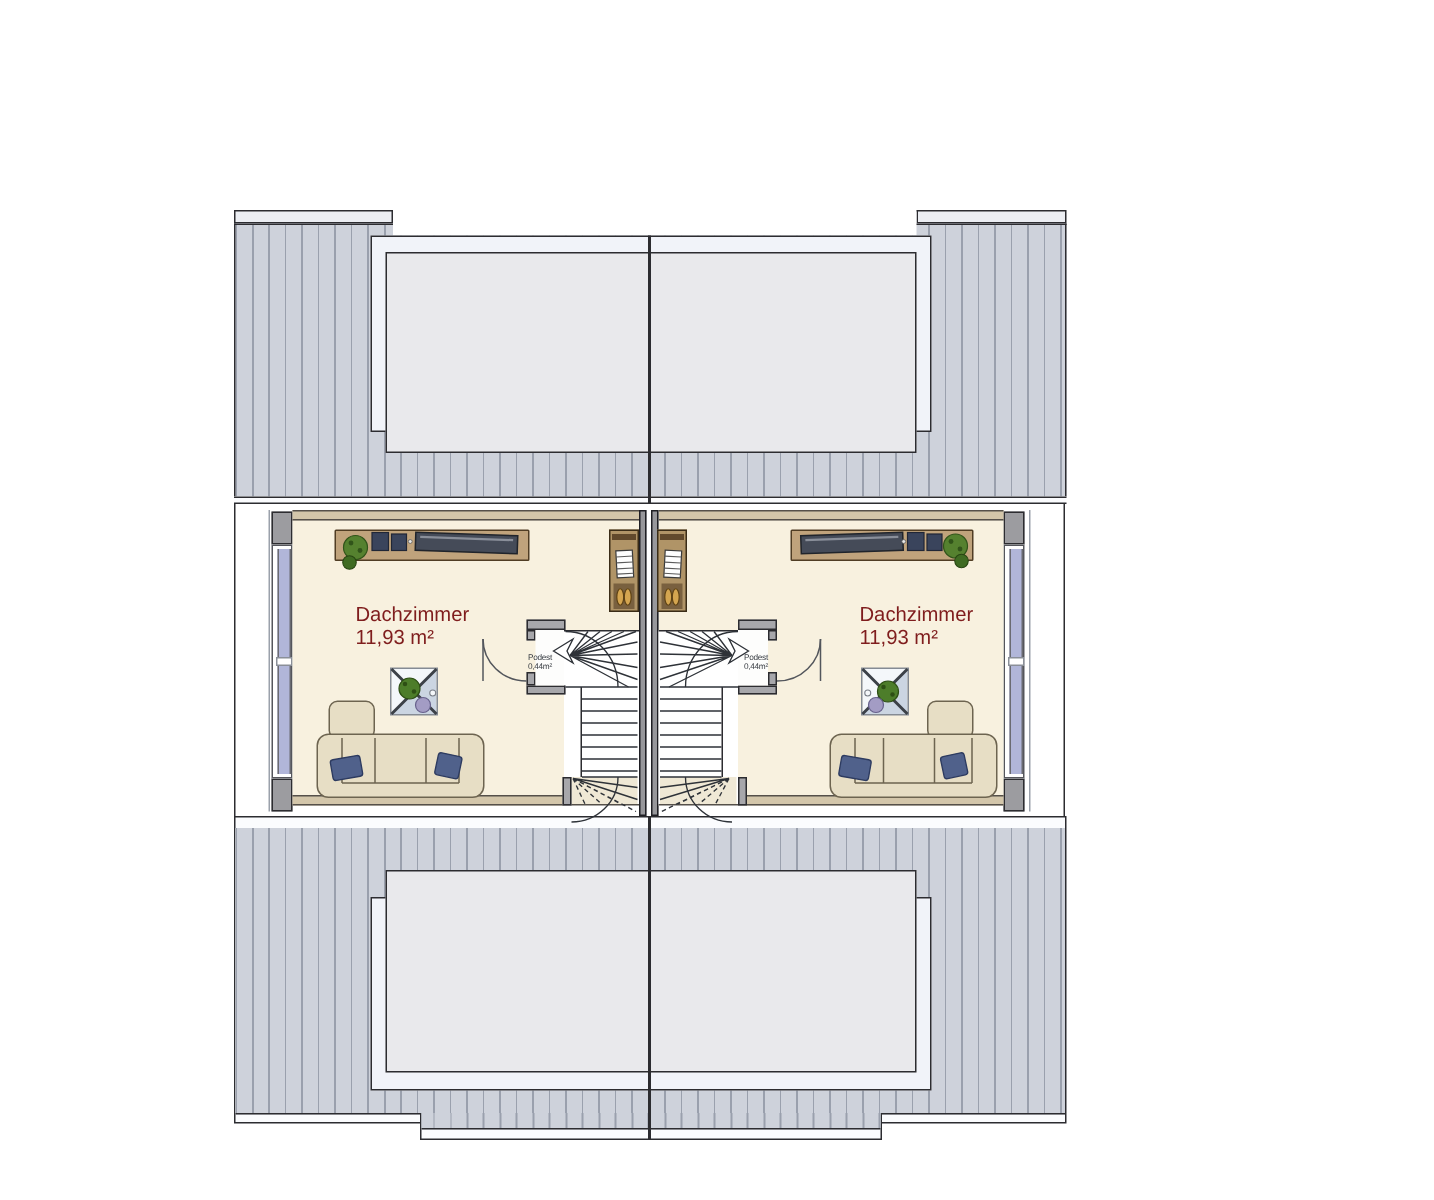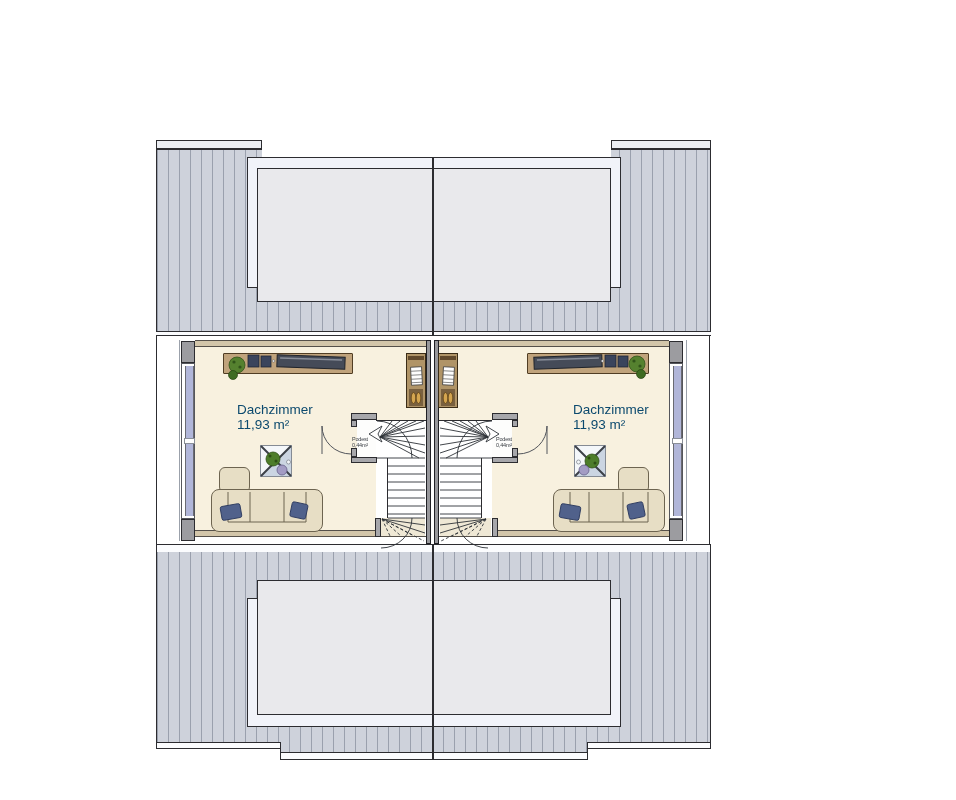--- a/index.html
+++ b/index.html
@@ -27,21 +27,21 @@
   .shaft{background:#ffffff;border-top:1px solid #2c2c30;border-bottom:1px solid #55504a;}
   .podest-floor{background:#fdfdfc;}
   .strip{background:#ffffff;}
   .beige{background:#efe8d5;}
   .wood{background:#c0a37c;border:1.5px solid #503d24;border-radius:1px;}
   .shelf{background:#b09467;border:1.2px solid #3a2c17;}
   .shelf-top{position:absolute;left:1px;right:1px;top:2px;height:4px;background:#61492c;}
   .shelf-patch{position:absolute;left:2px;top:35px;width:14px;height:17px;background:#79603f;}
   .sofa{background:#e7dec5;border:1.5px solid #6d6450;}
   .rw{background:linear-gradient(135deg,#f4f7fa 0 50%,#cbd5e2 50% 100%);border:1px solid #858b94;}
-  .label{color:#0c4a6e;font-size:13.5px;line-height:14.5px;white-space:nowrap;}
+  .label{color:#7f1d1d;font-size:13.5px;line-height:14.5px;white-space:nowrap;}
   .plabel{color:#3c4046;font-size:5.5px;line-height:5.8px;white-space:nowrap;letter-spacing:-0.2px;}
   svg{position:absolute;left:0;top:0;}
 </style>
 </head>
 <body>
 
 <div id="stage">
 
   <div class="abs cap" style="left:156px;top:140px;width:106px;height:9px;"></div>
   <div class="abs cap" style="left:611px;top:140px;width:100px;height:9px;"></div>

